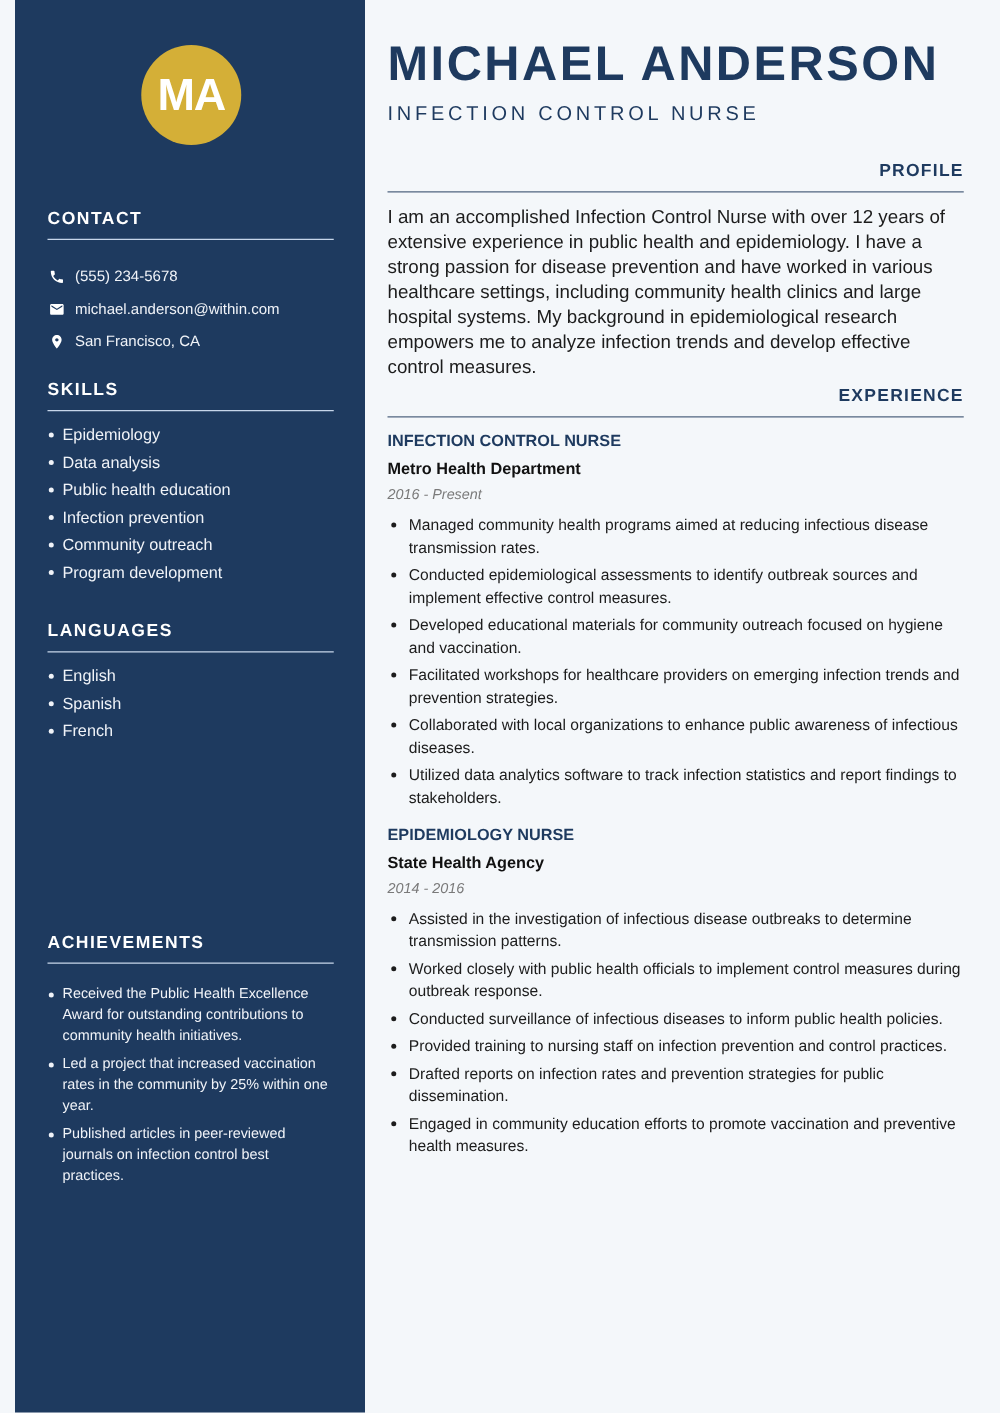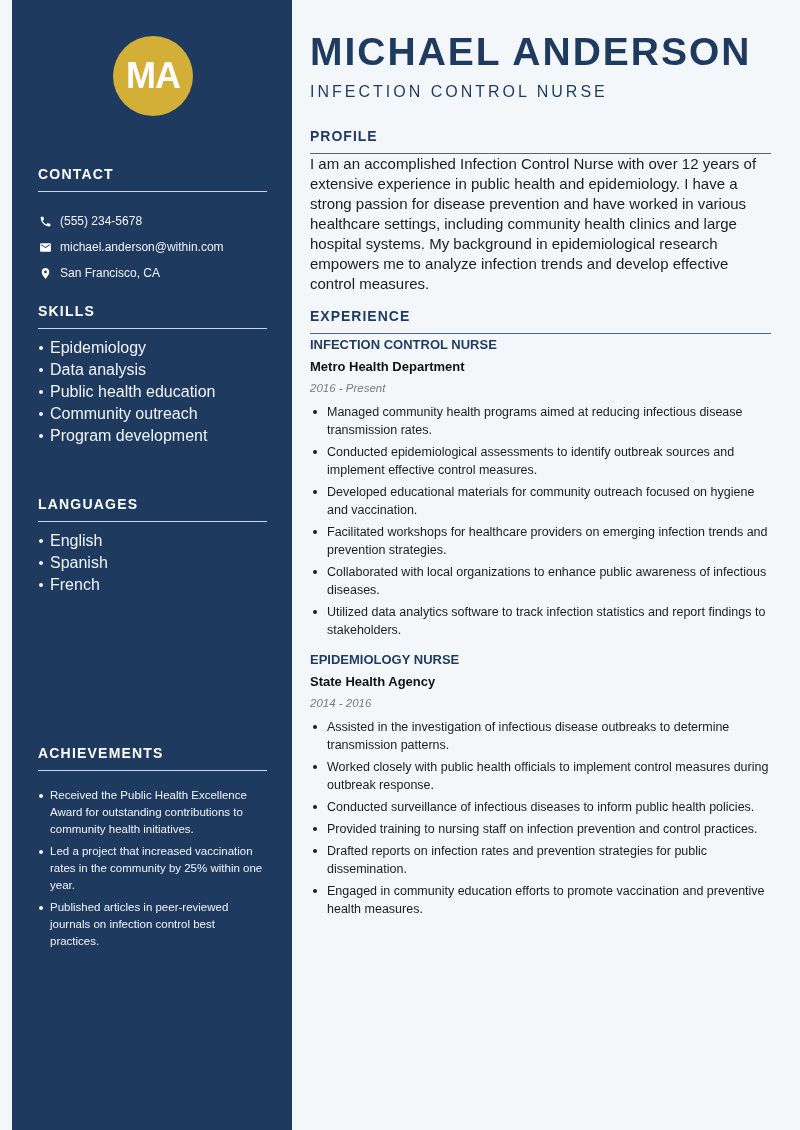--- a/index.html
+++ b/index.html
@@ -39,21 +39,21 @@
   }
   .contact-row {
     display: flex; align-items: flex-end;
     font-size: 12px; height: 26px;
     color: #f0f3f8;
   }
   .contact-icon { width: 14px; height: 14px; margin-right: 8px; display: inline-flex; align-items: center; justify-content: center; }
   .contact-icon svg { width: 13px; height: 13px; fill: #ffffff; }
   .side-list { list-style: none; }
   .side-list li {
-    font-size: 16px; line-height: 17px; color: #f0f3f8;
+    font-size: 13px; line-height: 17px; color: #f0f3f8;
     position: relative; padding-left: 12px; margin-bottom: 5px;
   }
   .side-list li::before {
     content: ""; position: absolute; left: 1px; top: 7px;
     width: 4px; height: 4px; border-radius: 50%; background: #f0f3f8;
   }
   .edu-text { font-size: 11.5px; font-weight: bold; line-height: 17px; color: #ffffff; }
   .ach-list li { font-size: 11.5px; line-height: 17px; margin-bottom: 5px; }
 
   .main { position: absolute; left: 310px; top: 0; width: 461px; }
@@ -64,20 +64,22 @@
   }
   .title {
     position: absolute; top: 83px; left: 0;
     font-size: 16px; letter-spacing: 3px; color: #1e3a5f; white-space: nowrap;
   }
   .main-heading {
     font-size: 14px; font-weight: bold; letter-spacing: 1px;
     color: #1e3a5f;
     padding-bottom: 9px;
     border-bottom: 1.5px solid #506580;
+    margin-bottom: 10px;
+    text-align: right;
   }
   .profile { position: absolute; top: 128px; left: 0; width: 461px; }
   .profile p { font-size: 15px; line-height: 20px; color: #1c1c1c; }
   .exp { position: absolute; top: 308px; left: 0; width: 461px; }
   .job-title { font-size: 13px; font-weight: bold; color: #1e3a5f; margin-top: 2px; line-height: 18px; }
   .company { font-size: 13px; font-weight: bold; color: #111; line-height: 22px; margin-top: 2px; }
   .dates { font-size: 11.5px; font-style: italic; color: #7a7a7a; line-height: 20px; margin-bottom: 5px; }
   .bullets { list-style: none; }
   .bullets li {
     font-size: 12.5px; line-height: 18px; color: #1c1c1c;
@@ -124,20 +126,21 @@
       <span>San Francisco, CA</span>
     </div>
   </section>
 
   <section class="side-section" style="top:303px;">
     <h2 class="side-heading">SKILLS</h2>
     <ul class="side-list">
       <li>Epidemiology</li>
       <li>Data analysis</li>
       <li>Public health education</li>
+      <li>Infection prevention</li>
       <li>Community outreach</li>
       <li>Program development</li>
     </ul>
   </section>
 
   <section class="side-section" style="top:496px;">
     <h2 class="side-heading">LANGUAGES</h2>
     <ul class="side-list">
       <li>English</li>
       <li>Spanish</li>

